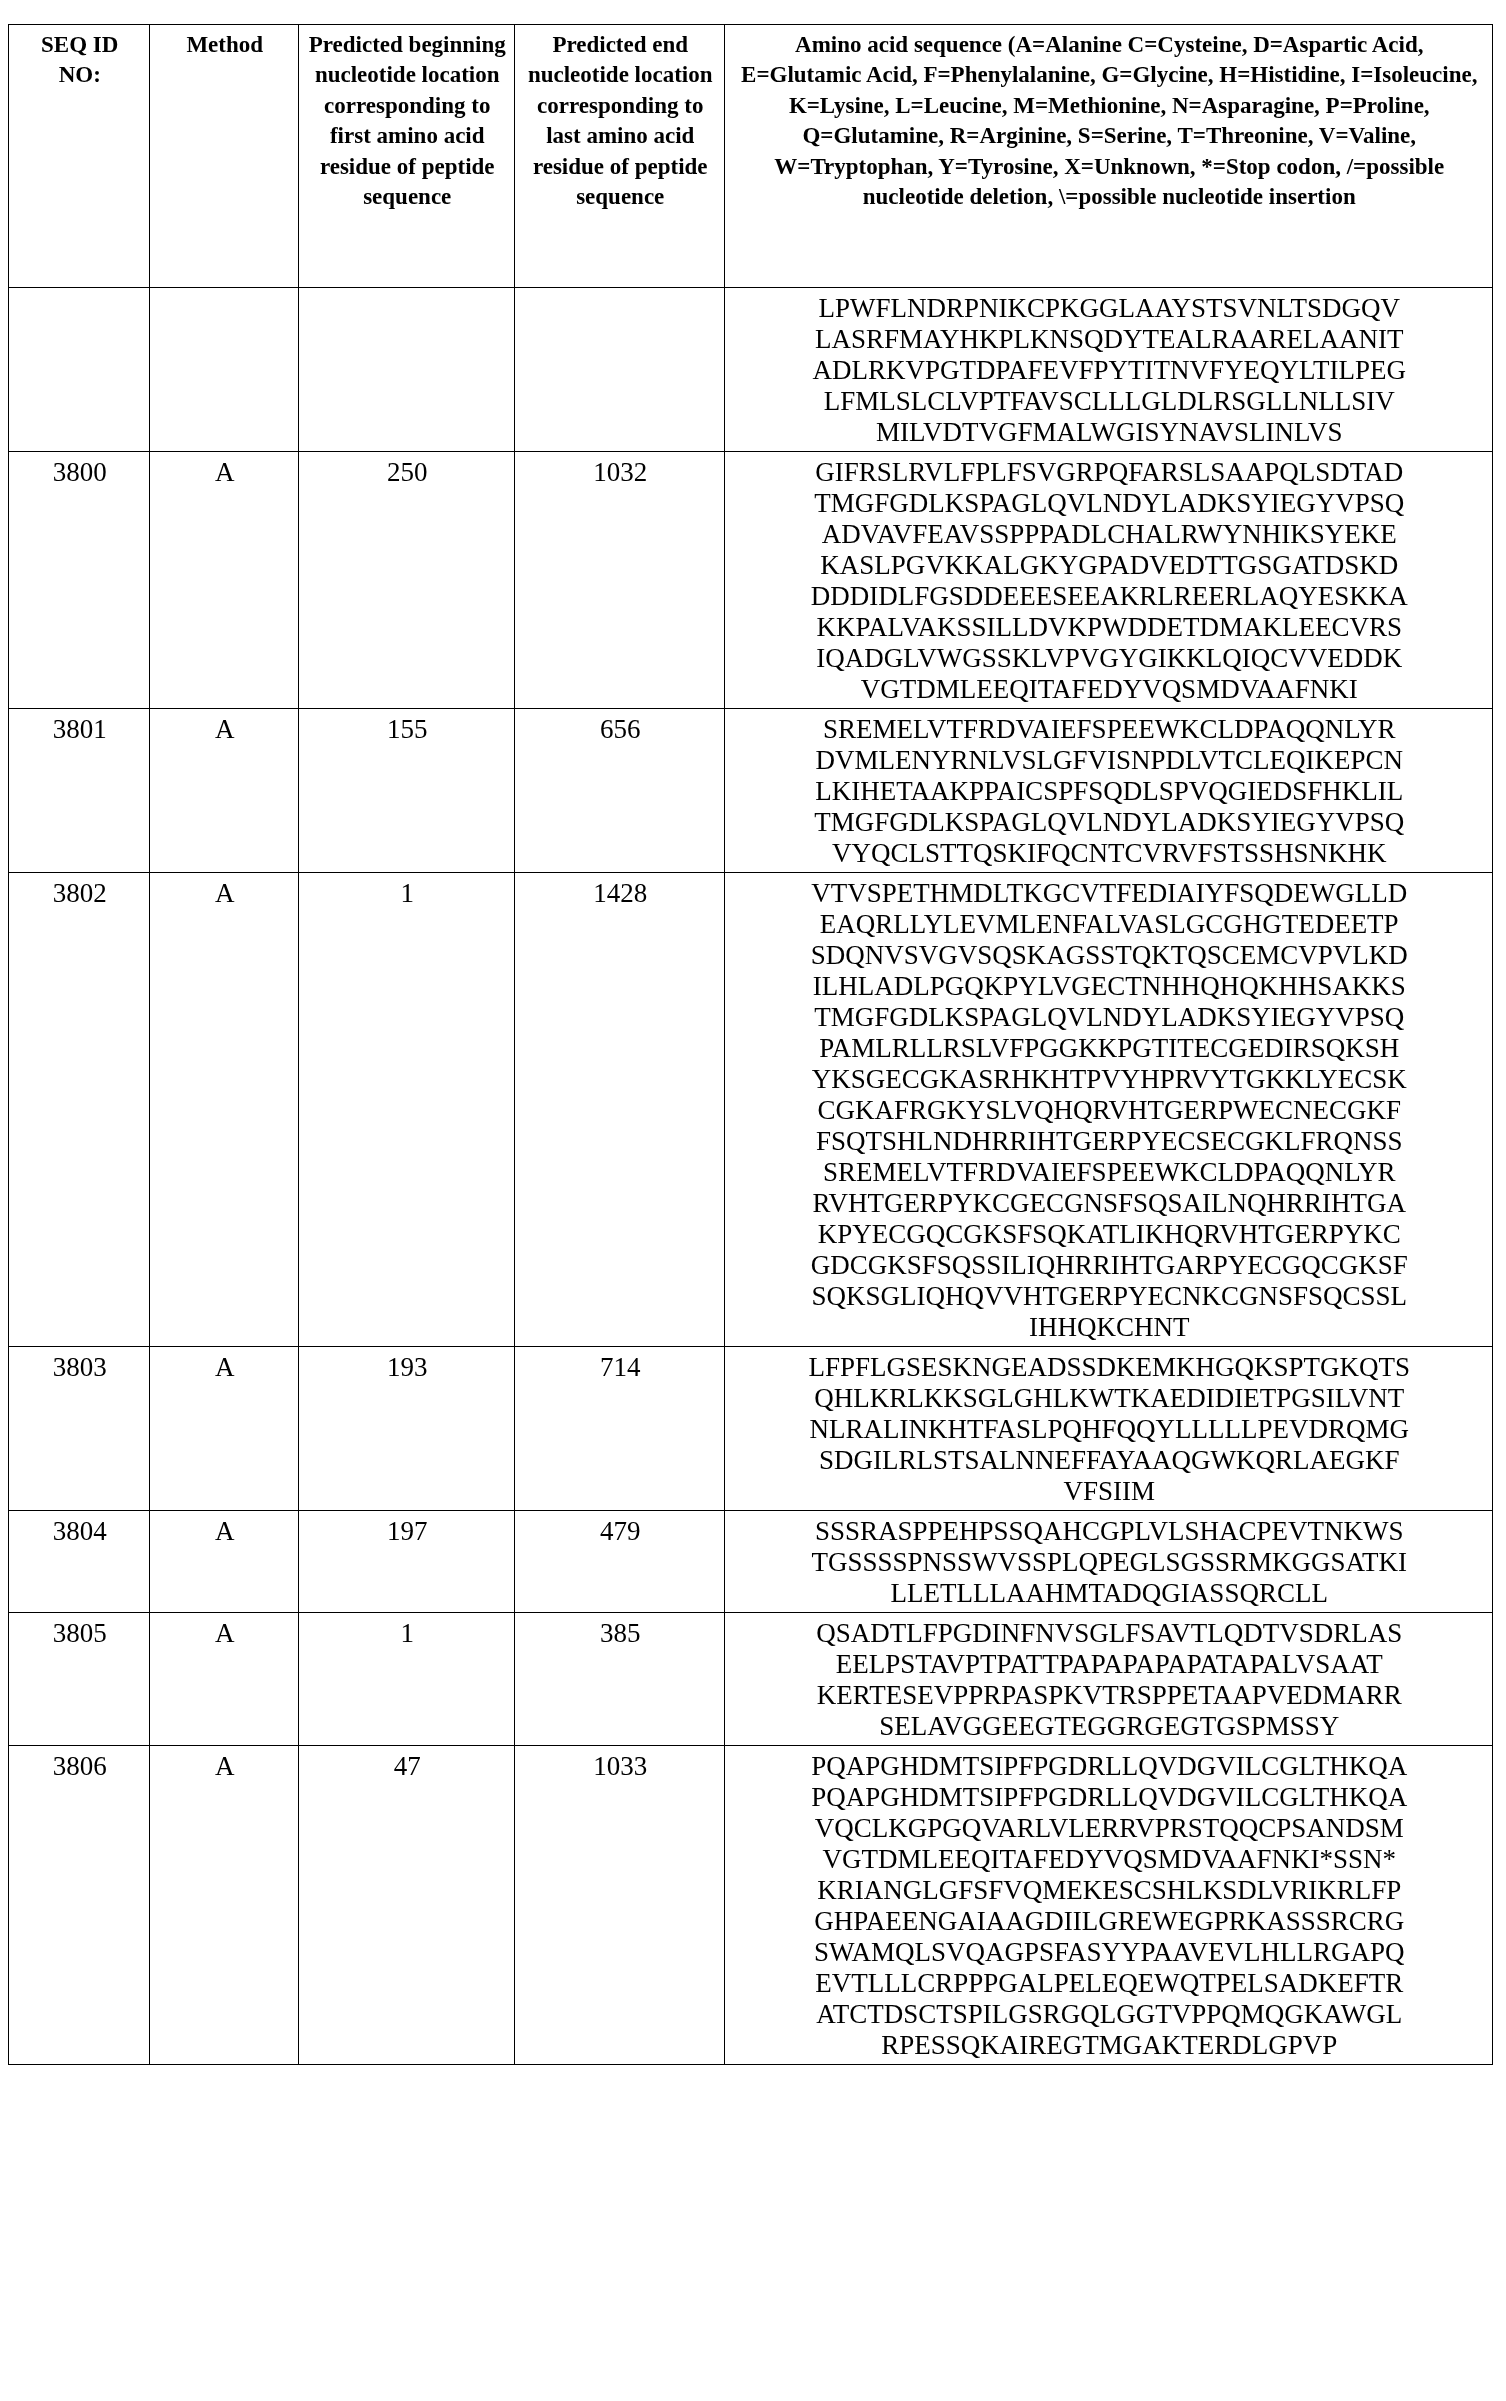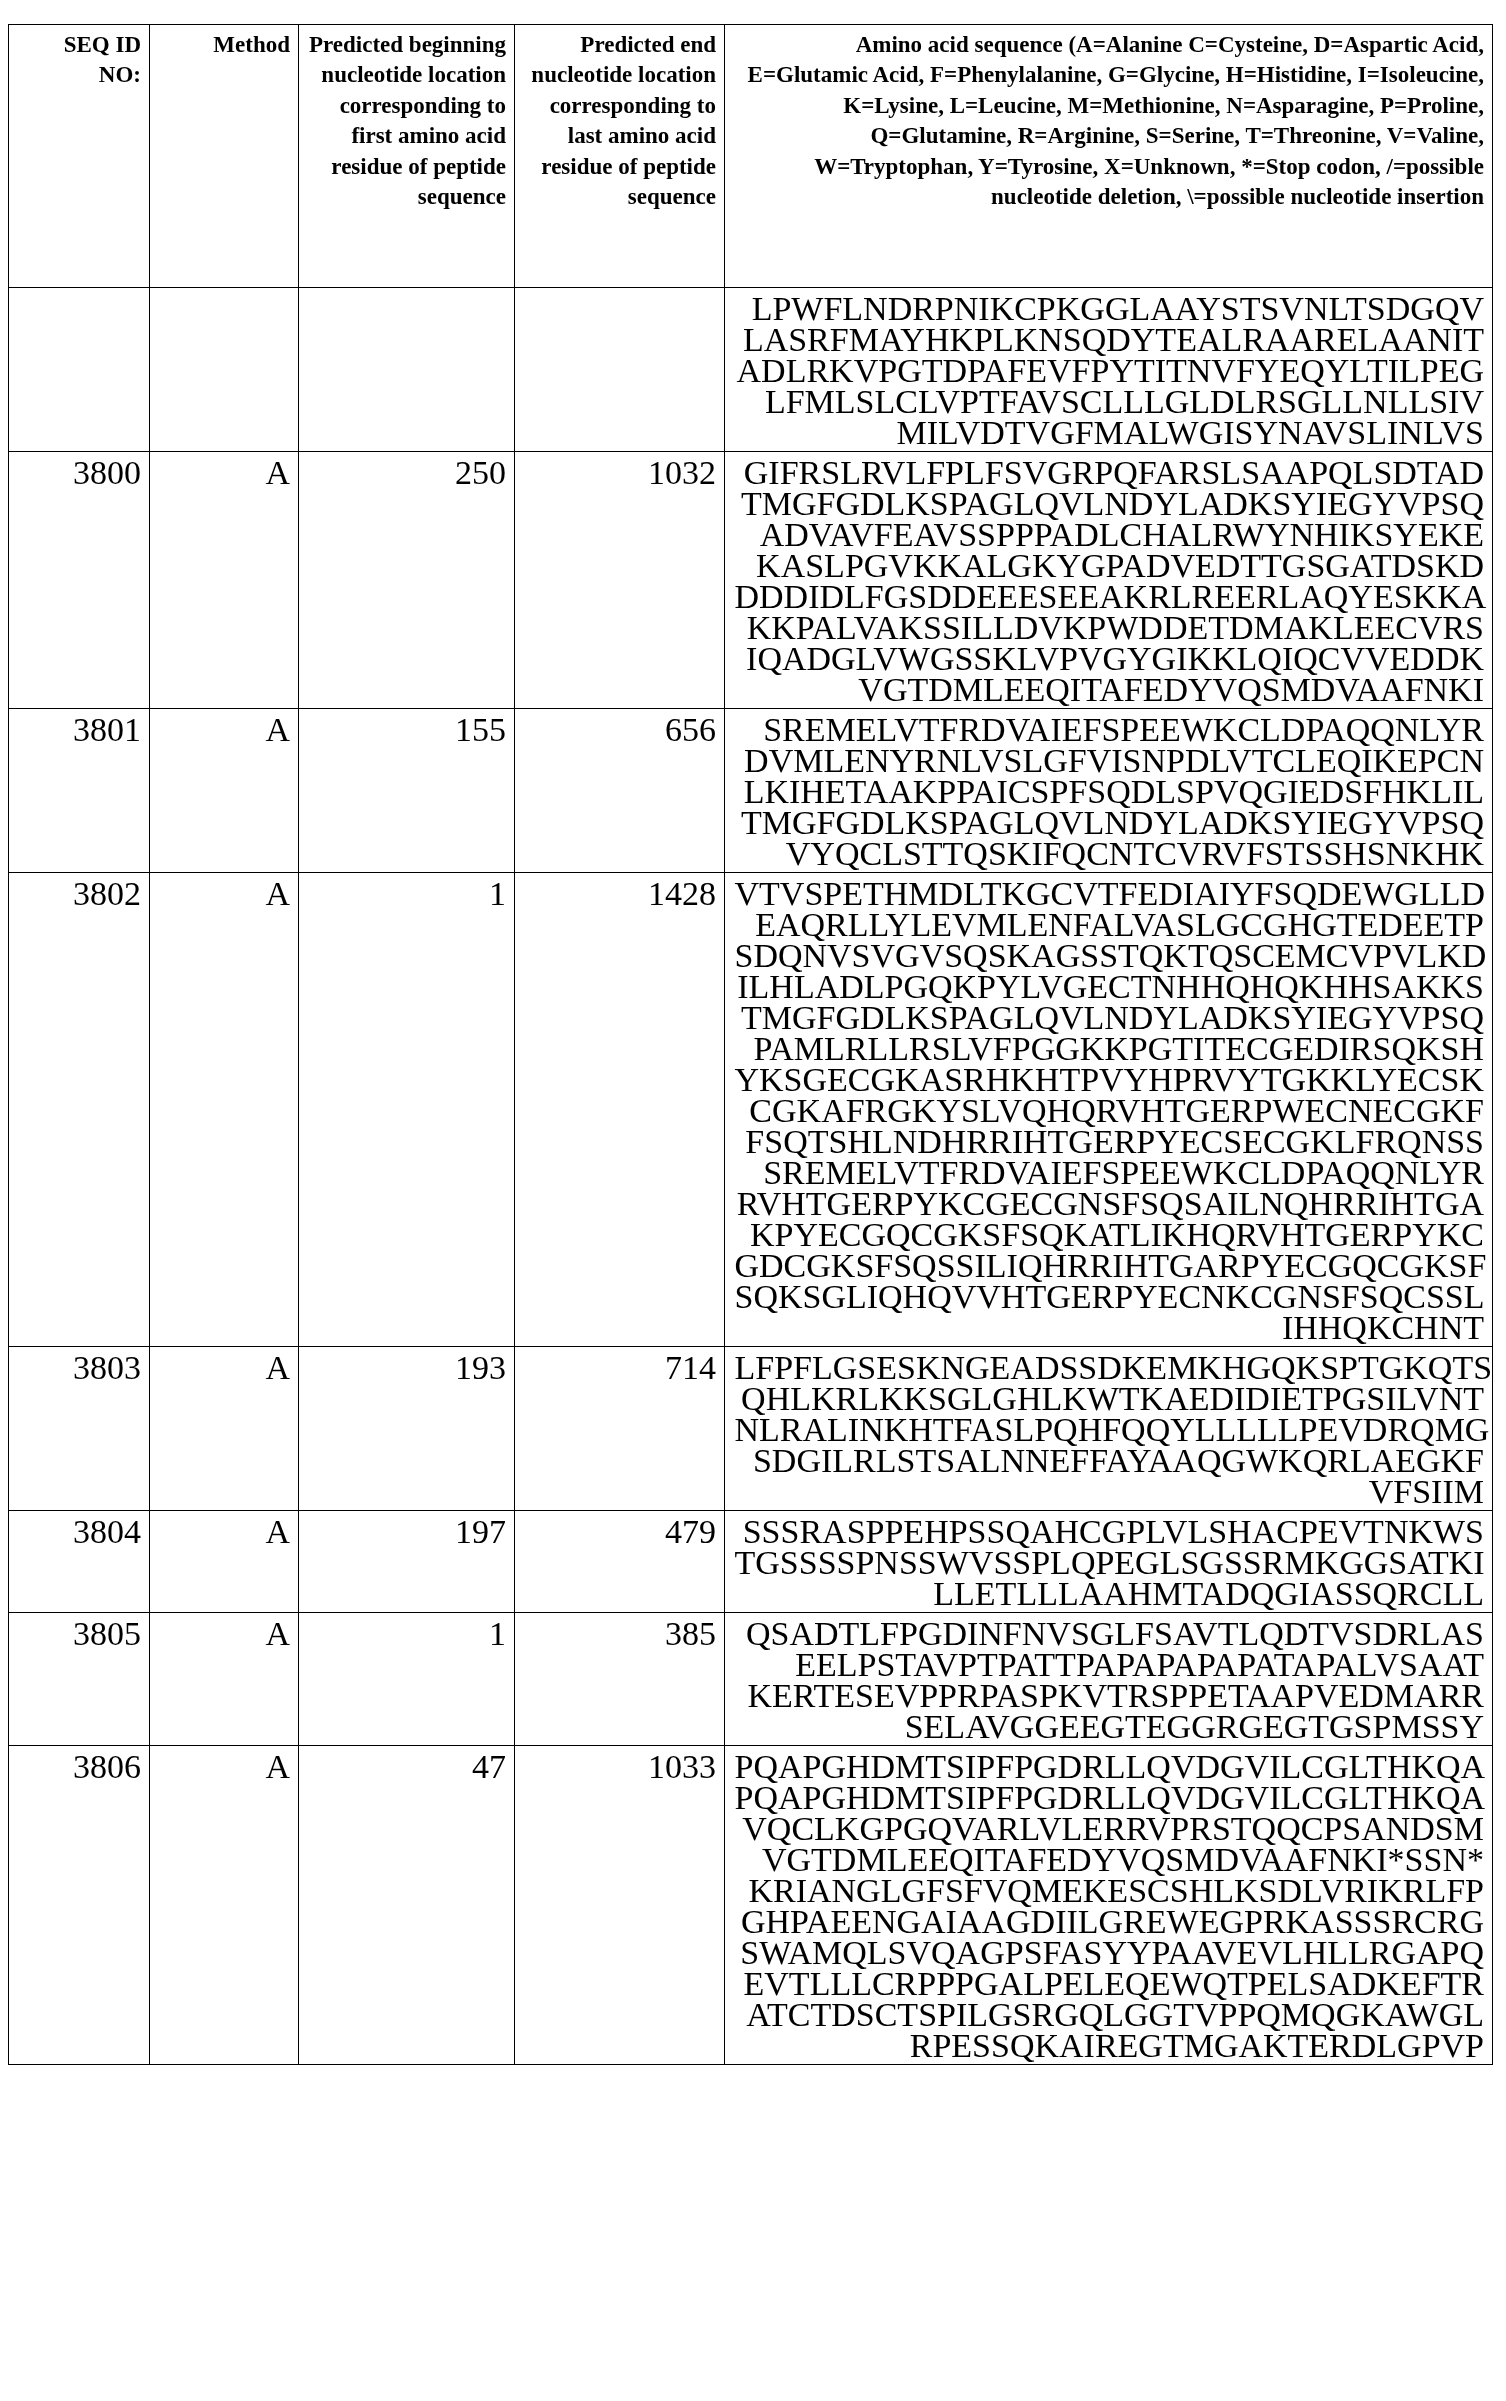--- a/index.html
+++ b/index.html
@@ -1,23 +1,23 @@
 <!DOCTYPE html>
 <html style="font-size:12.7px"><head>
 <meta charset="utf-8">
 <style>
   html, body { margin:0; padding:0; background:#ffffff; }
   body { width:1507px; height:2401px; position:relative; overflow:hidden;
          font-family:"Liberation Serif", "DejaVu Serif", serif; color:#000; }
   table.seq { position:absolute; left:8px; top:24px; width:1483px;
               border-collapse:collapse; table-layout:fixed; }
   table.seq td, table.seq th { border:1.6px solid #000; vertical-align:top;
-              padding:4.8px 8px 3.2px 9.5px; text-align:right; }
+              padding:4.8px 8px 3.2px 9.5px; text-align:center; }
   th { font-weight:bold; font-size:23px; line-height:30.5px; }
-  td { font-size:34px; line-height:31px; font-weight:normal; }
+  td { font-size:27px; line-height:31px; font-weight:normal; }
   td.seqcell div { white-space:nowrap; }
   col.c1 { width:141px; } col.c2 { width:149px; } col.c3 { width:216px; }
   col.c4 { width:210px; } col.c5 { width:768px; }
   tr.header th { height:254px; }
 </style>
 </head>
 <body>
 
 <table class="seq">
   <colgroup>

